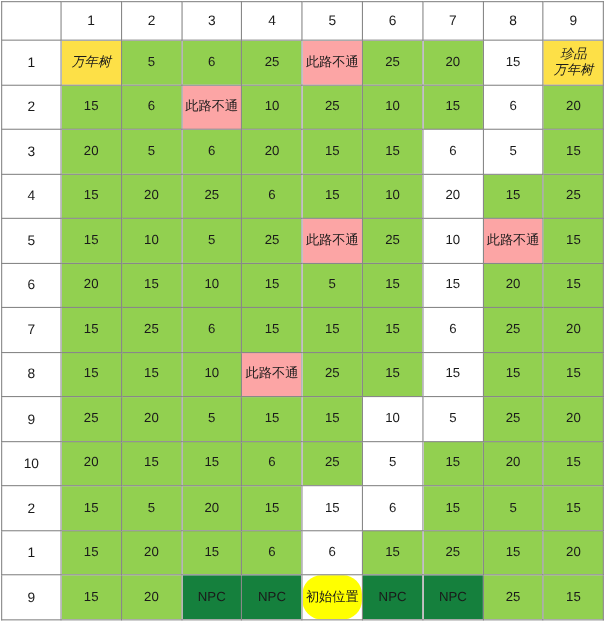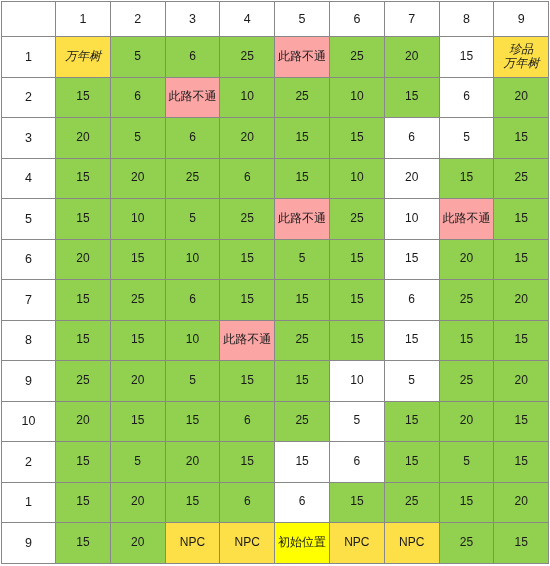--- a/index.html
+++ b/index.html
@@ -46,22 +46,22 @@
   #map-table tbody th.row-header {
     background: #ffffff;
     font-size: 12.5px;
   }
 
   
   td.cell-green  { background: #92d050; color: #1a1a1a; }
   td.cell-white  { background: #ffffff; color: #1a1a1a; }
   td.cell-red    { background: #fca5a5; color: #c00000; font-size: 11px; letter-spacing: 0px; }
   td.cell-orange { background: #fde047; color: #1a1a1a; font-size: 11.5px; font-weight: bold; font-style: italic; }
-  td.cell-yellow { background: #ffff00; color: #1a1a1a; font-size: 11.5px; font-weight: bold; }
-  td.cell-pink   { background: #fde047; color: #1a1a1a; font-size: 11.5px; }
+  td.cell-yellow { background: #ffff00; color: #1a1a1a; font-size: 11.5px; font-weight: bold; border-radius: 17px; }
+  td.cell-pink   { background: #15803d; color: #1a1a1a; font-size: 11.5px; }
 
   td.cell-orange .cell-text,
   td.cell-yellow .cell-text {
     display: block;
     white-space: pre-line;
   }
   .cell-text { display: block; }
 </style>
 </head>
 <body>

